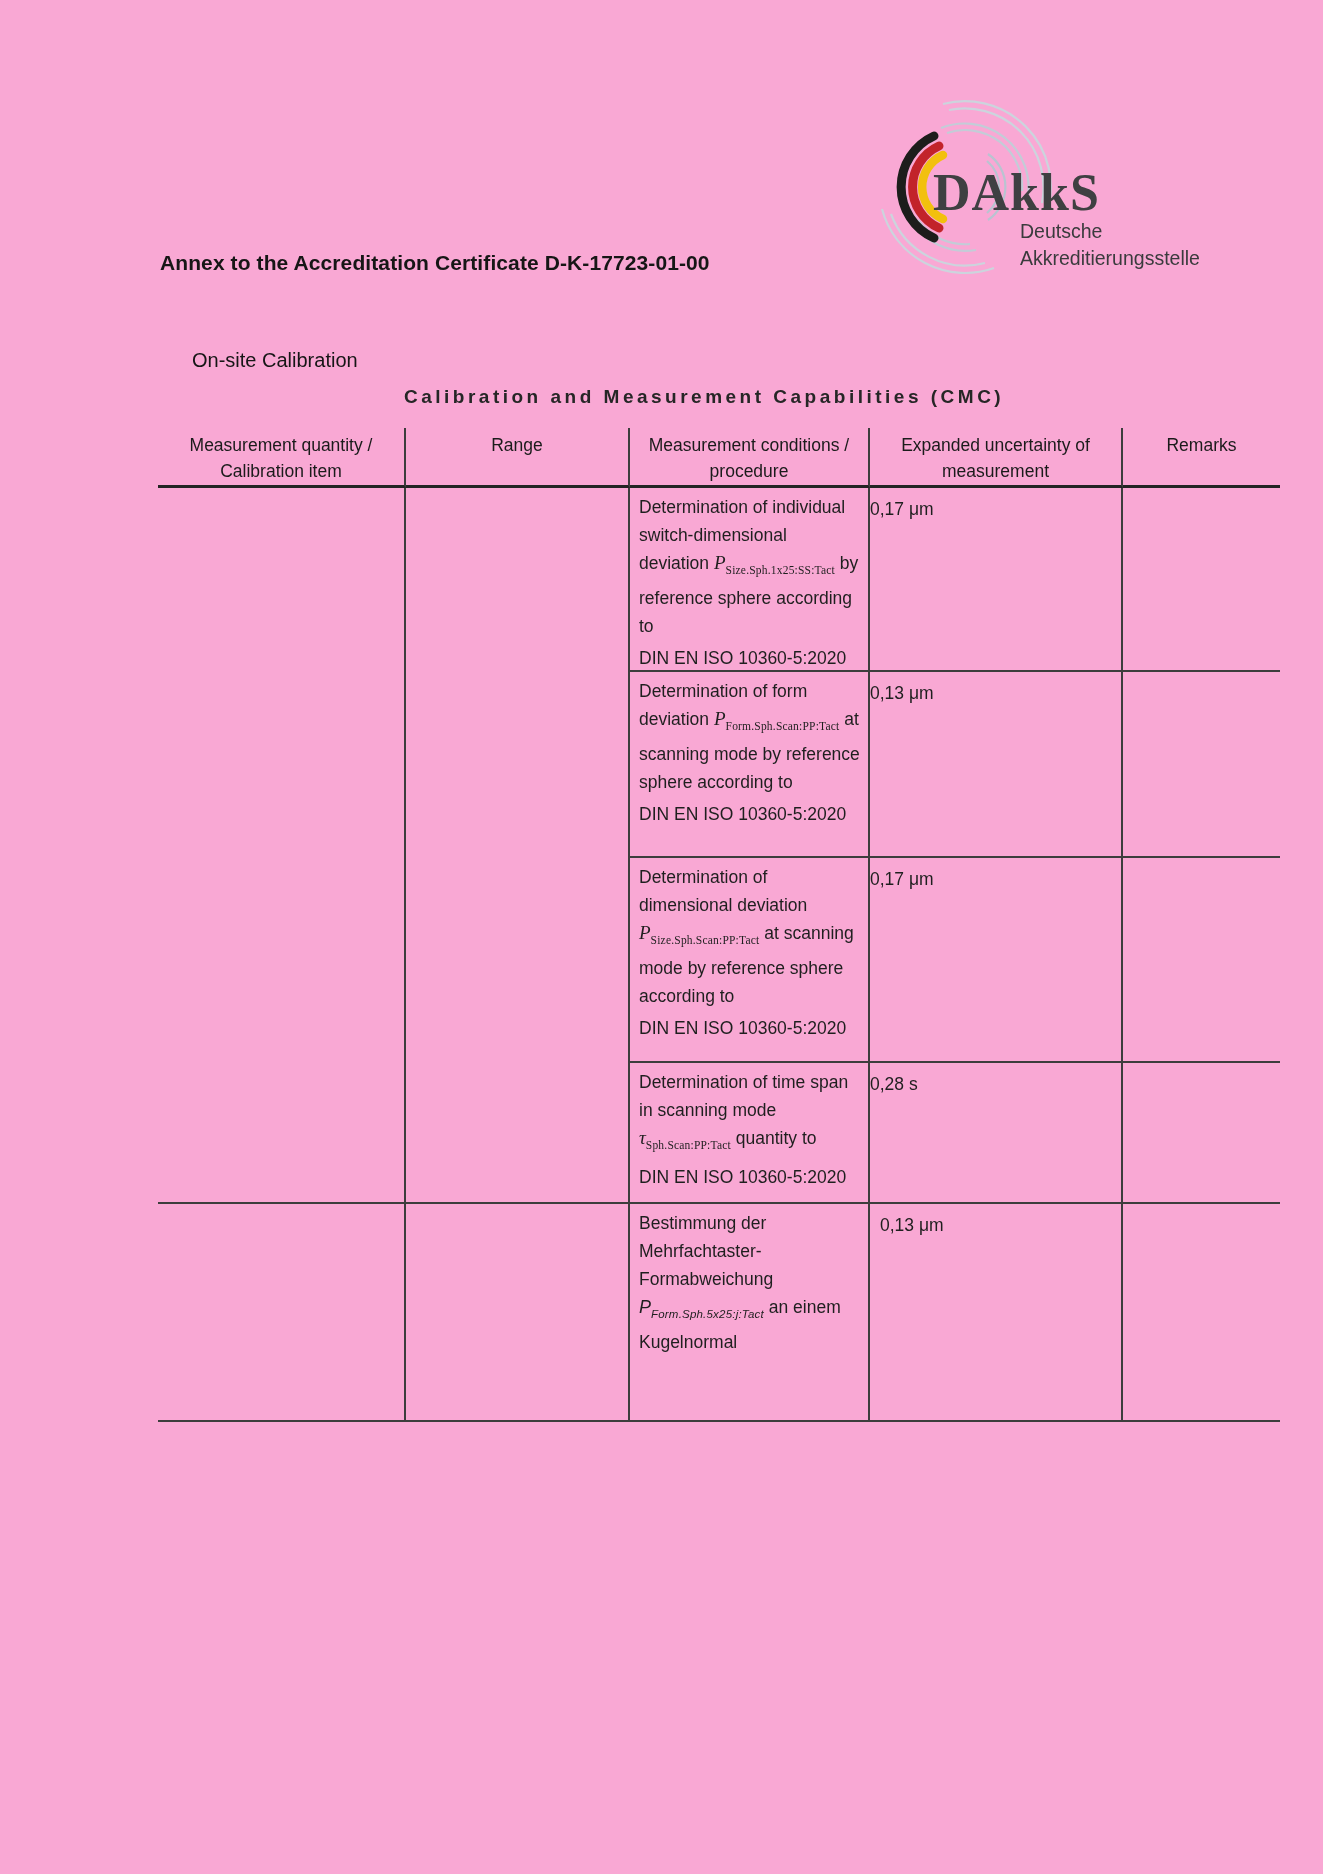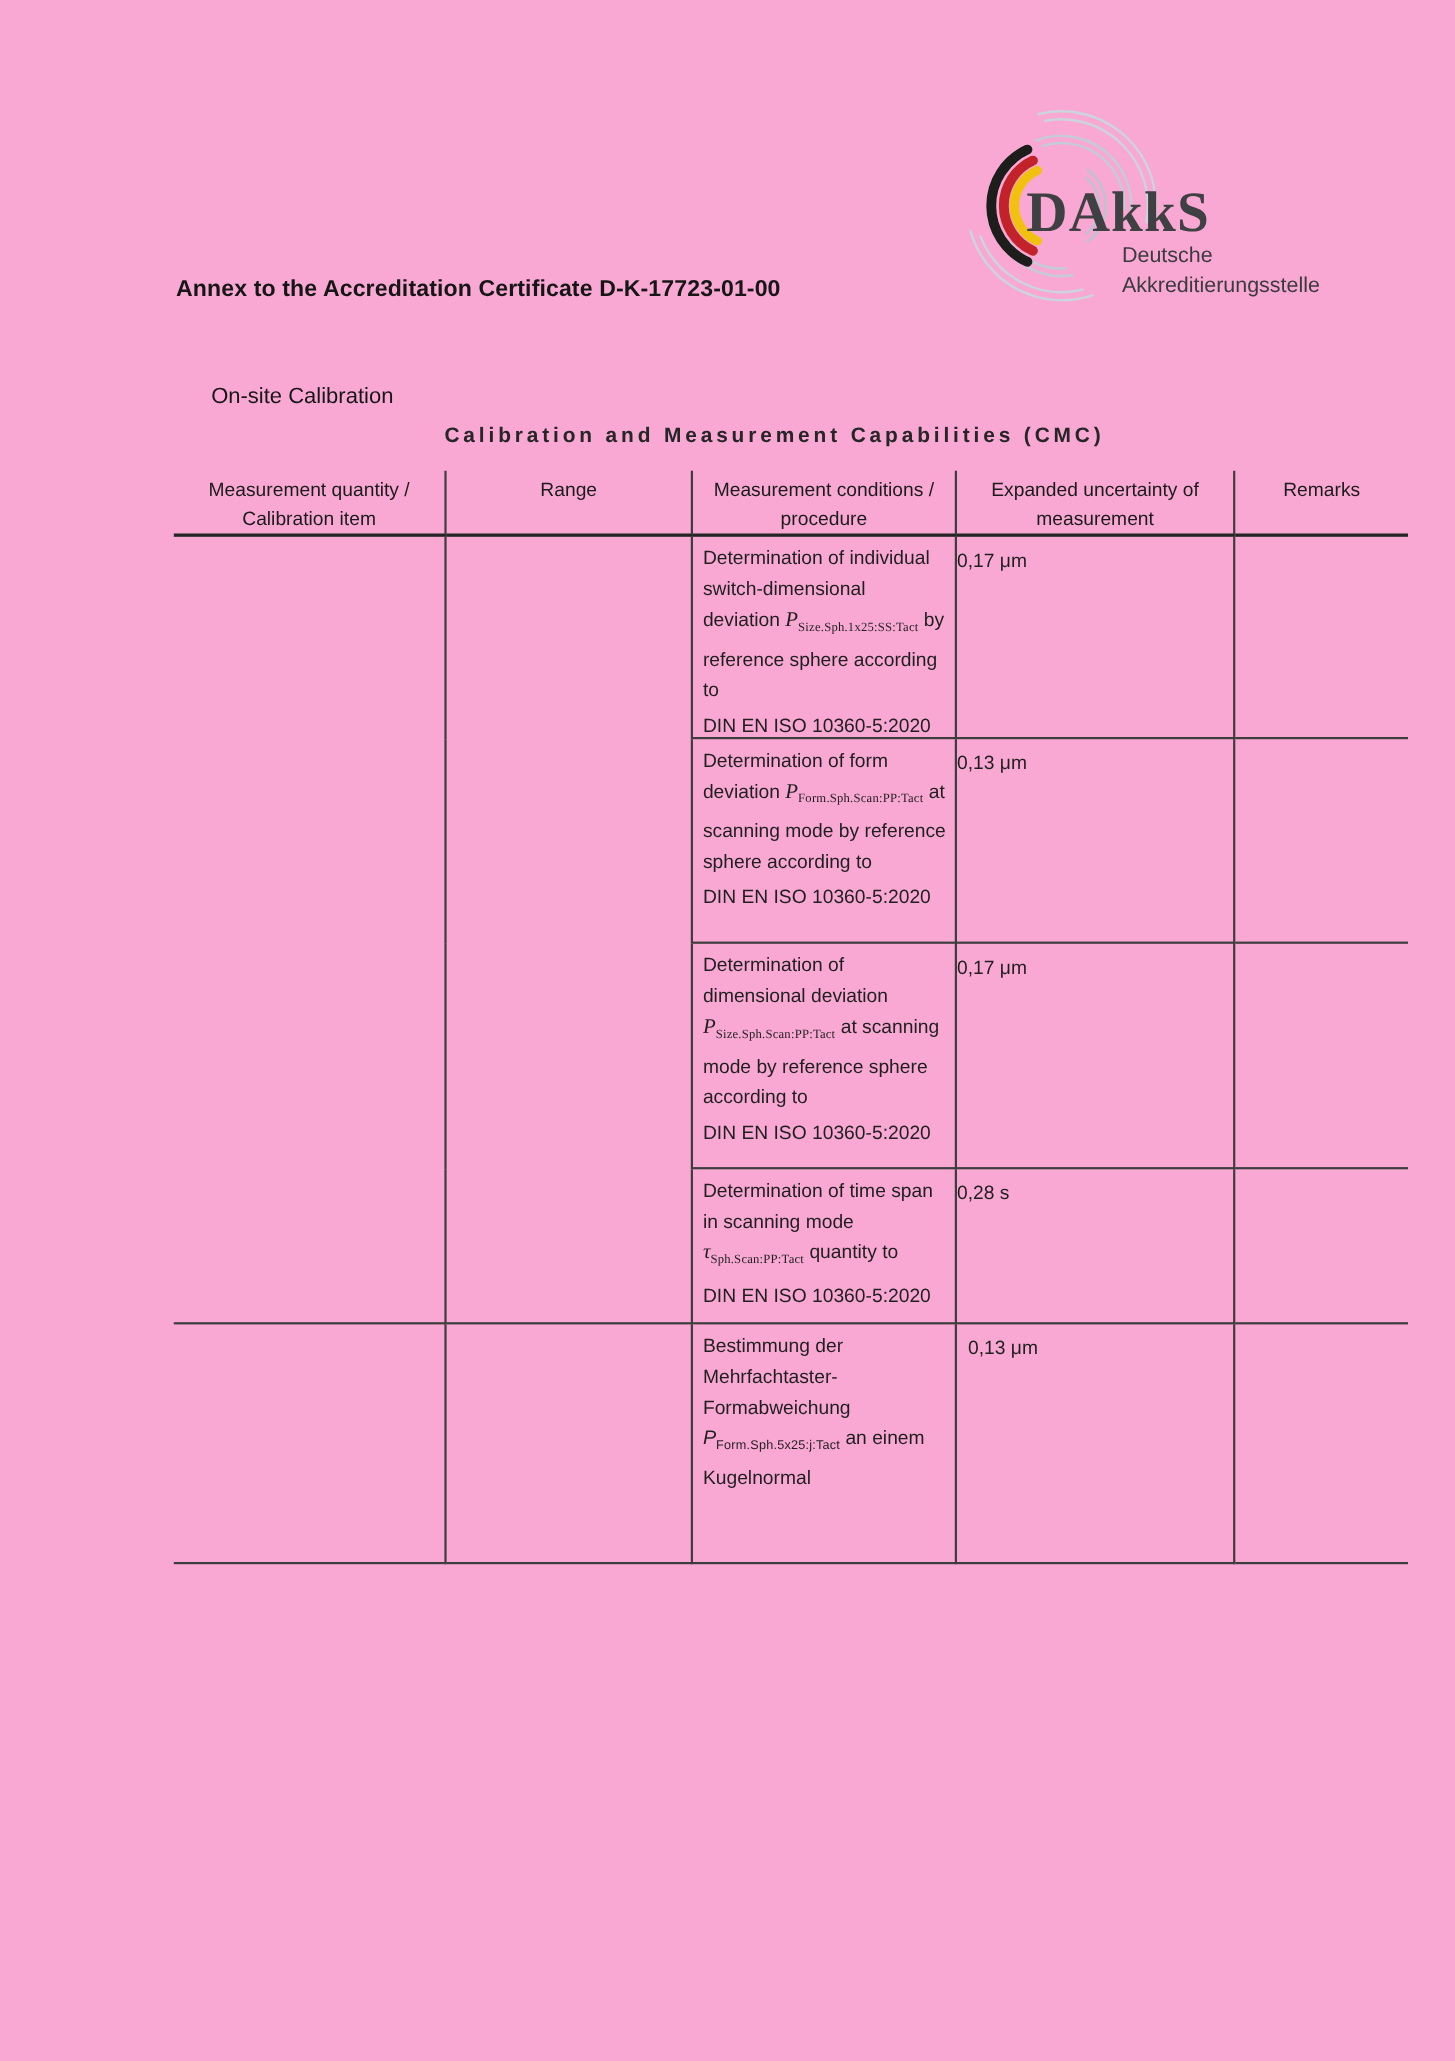--- a/index.html
+++ b/index.html
@@ -40,21 +40,21 @@
   .hbt { border-bottom:3px solid #242424; }
   .hdr { text-align:center; padding:4px 6px 0 6px; line-height:26px; color:#1b1b1b; }
 
   .cond { padding:5px 8px 0 9px; }
   .std  { margin-top:4px; }
   .std.tight { margin-top:0; }
 
   .fx i   { font-family:"Liberation Serif", serif; font-style:italic; font-size:19px; }
   .fx sub { font-family:"Liberation Serif", serif; font-style:normal; font-size:11.5px; letter-spacing:0.2px; }
   .fx-sans i   { font-family:"Liberation Sans", sans-serif; font-style:italic; font-size:18px; }
-  .fx-sans sub { font-family:"Liberation Sans", sans-serif; font-size:11.5px; letter-spacing:0.2px; }
+  .fx-sans sub { font-family:"Liberation Sans", sans-serif; font-style:italic; font-size:11.5px; letter-spacing:0.2px; }
 
   .unc-center { text-align:left; padding-top:7px; }
   .unc-left   { padding:7px 0 0 10px; text-align:left; }
 </style>
 </head>
 <body>
 
 <div class="page">
 
   <svg class="logo" viewBox="0 0 340 190" xmlns="http://www.w3.org/2000/svg">

